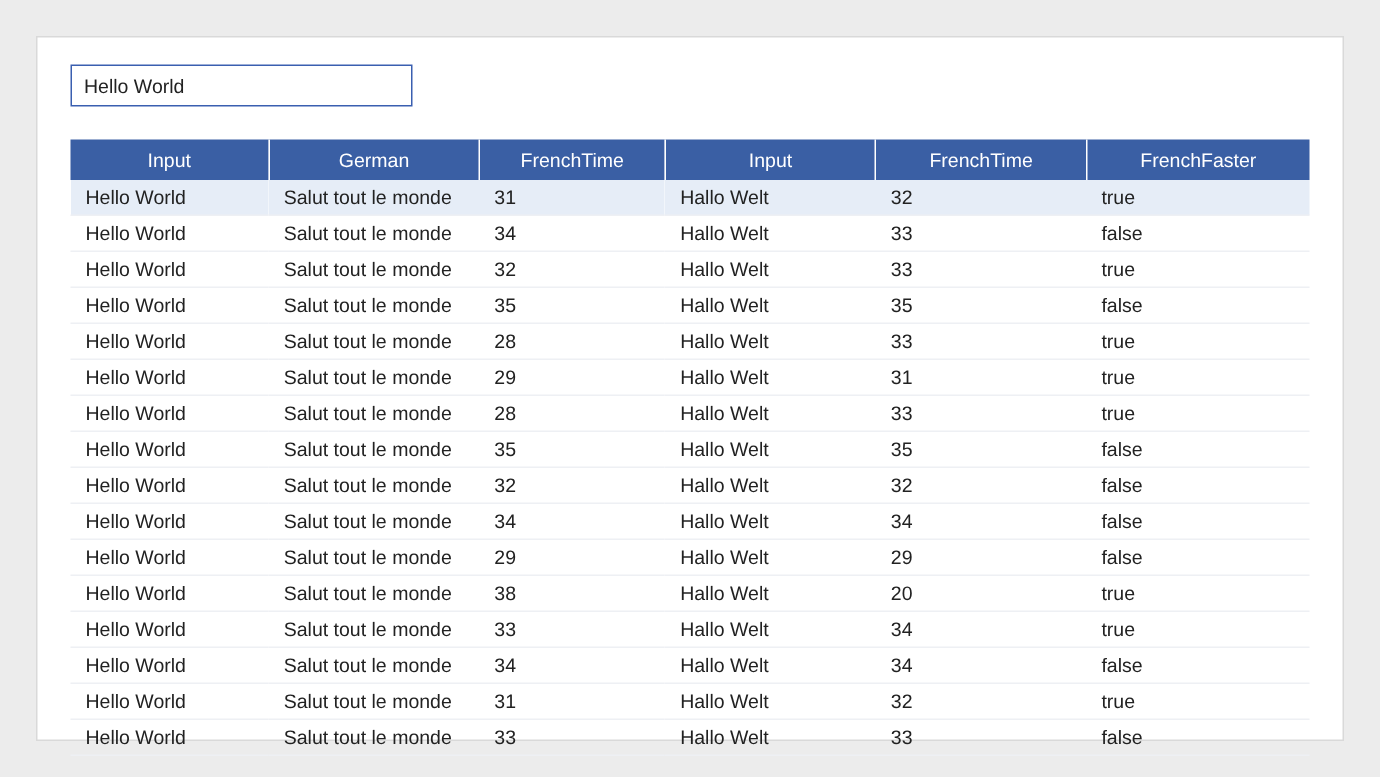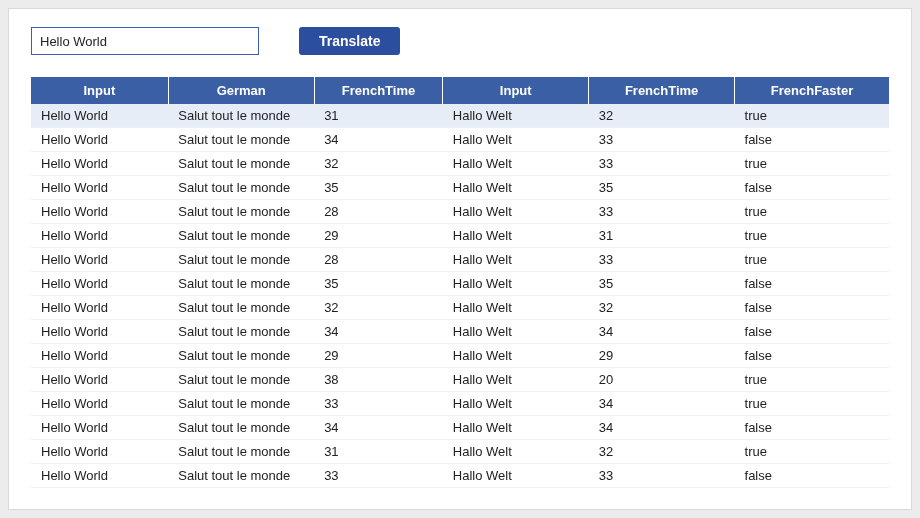--- a/index.html
+++ b/index.html
@@ -8,21 +8,21 @@
     background: #ececec;
     font-family: "Segoe UI", Arial, sans-serif;
     font-size: 13px;
     color: #222;
   }
   .frame {
     box-sizing: border-box;
     width: 920px;
     height: 518px;
     margin: 0 auto;
-    padding: 8px;
+    padding: 24px;
     background: #ececec;
   }
   .panel {
     box-sizing: border-box;
     width: 100%;
     height: 100%;
     background: #ffffff;
     border: 1px solid #d9d9d9;
     padding: 18px 22px 12px 22px;
   }
@@ -53,21 +53,21 @@
     cursor: pointer;
   }
   table.data {
     width: 100%;
     border-collapse: collapse;
     table-layout: fixed;
   }
   table.data thead th {
     background: #3a5fa4;
     color: #ffffff;
-    font-weight: 700;
+    font-weight: 400;
     text-align: center;
     font-size: 13px;
     padding: 6px 8px;
     border-right: 1px solid #ffffff;
   }
   table.data thead th:last-child { border-right: none; }
   table.data tbody td {
     padding: 4px 10px;
     font-size: 13px;
     color: #222;
@@ -87,21 +87,20 @@
   .col-faster     { width: 18%; }
 </style>
 </head>
 <body>
 
 <div class="frame">
   <div class="panel">
 
     <div class="toolbar">
       <input class="text-input" type="text" value="Hello World" style="">
-      <button class="btn">Translate</button>
     </div>
 
     <table class="data">
       <colgroup>
         <col class="col-input">
           <col class="col-french">
           <col class="col-frenchtime">
         <col class="col-german">
           <col class="col-germantime">
           <col class="col-faster">

